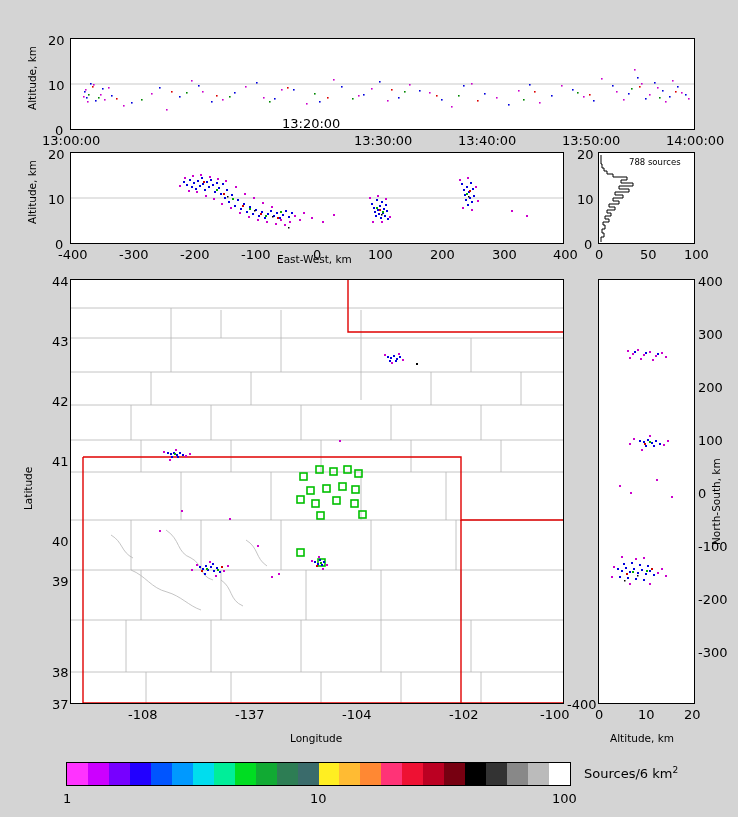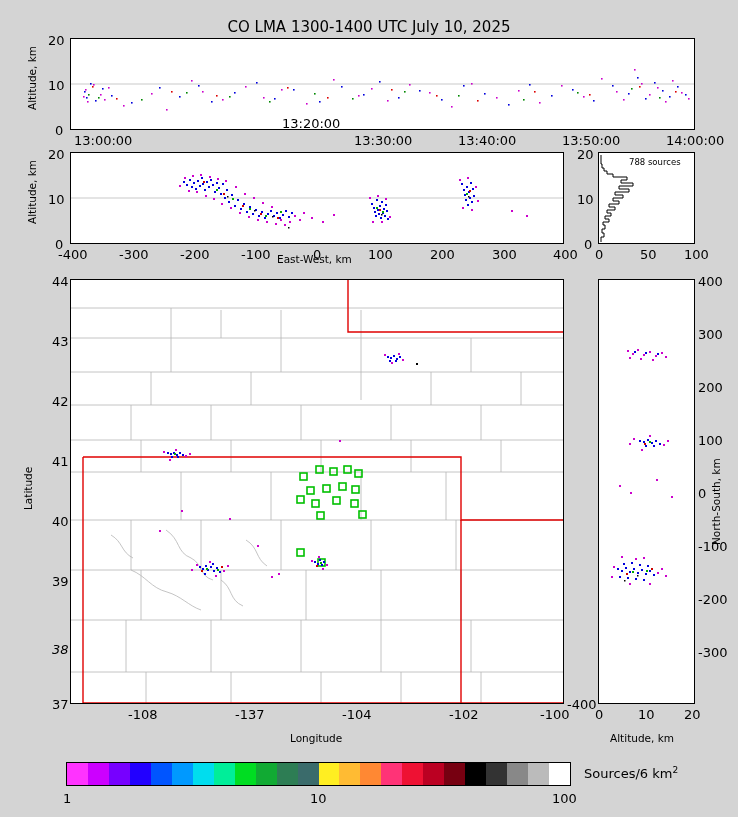--- a/index.html
+++ b/index.html
@@ -77,21 +77,20 @@
     color: #000;
     margin-left: 11px;
   }
   svg { display:block; }
 </style>
 </head>
 <body>
 
 <div id="root">
 
-  <div class="title">CO LMA 1300-1400 UTC July 10, 2025</div>
 
   <div class="panel" style="left:70px; top:38px; width:625px; height:92px;">
     <svg width="623" height="90" viewBox="0 0 623 90">
       <line x1="0" y1="45" x2="623" y2="45" stroke="#c9c9c9" stroke-width="1"></line>
       <g fill="#cc00cc">
         <rect x="12" y="57" width="1.6" height="1.6"></rect>
           <rect x="14" y="50" width="1.6" height="1.6"></rect>
         <rect x="16" y="62" width="1.6" height="1.6"></rect>
           <rect x="22" y="45" width="1.6" height="1.6"></rect>
         <rect x="29" y="55" width="1.6" height="1.6"></rect>
@@ -202,21 +201,21 @@
         <rect x="518" y="55" width="1.6" height="1.6"></rect>
           <rect x="568" y="47" width="1.6" height="1.6"></rect>
         <rect x="604" y="52" width="1.6" height="1.6"></rect>
       </g>
     </svg>
   </div>
   <div class="axlabel vert" style="left:26px; top:110px;">Altitude, km</div>
   <div class="tick" style="left:48px; top:33px;">20</div>
   <div class="tick" style="left:48px; top:78px;">10</div>
   <div class="tick" style="left:55px; top:123px;">0</div>
-  <div class="tick" style="left:42px; top:133px;margin-left:32px;">13:00:00</div>
+  <div class="tick" style="left:42px; top:133px;">13:00:00</div>
   <div class="tick" style="left:146px; top:149px;">13:10:00</div>
   <div class="tick" style="left:250px; top:116px;margin-left:32px;">13:20:00</div>
   <div class="tick" style="left:354px; top:133px;">13:30:00</div>
   <div class="tick" style="left:458px; top:133px;">13:40:00</div>
   <div class="tick" style="left:562px; top:133px;">13:50:00</div>
   <div class="tick" style="left:666px; top:133px;">14:00:00</div>
 
   <div class="panel" style="left:70px; top:152px; width:494px; height:92px;">
     <svg width="492" height="90" viewBox="0 0 492 90">
       <line x1="0" y1="45" x2="492" y2="45" stroke="#c9c9c9" stroke-width="1"></line>
@@ -596,23 +595,23 @@
           <rect x="268" y="160" width="2" height="2"></rect>
         </g>
       </g>
     </svg>
   </div>
   <div class="axlabel vert" style="left:22px; top:510px;">Latitude</div>
   <div class="tick" style="left:52px; top:274px;">44</div>
   <div class="tick" style="left:52px; top:334px;">43</div>
   <div class="tick" style="left:52px; top:394px;">42</div>
   <div class="tick" style="left:52px; top:454px;">41</div>
-  <div class="tick" style="left:52px; top:514px;text-align:center;">40</div>
+  <div class="tick" style="left:52px; top:534px;text-align:center;">40</div>
   <div class="tick" style="left:52px; top:574px;">39</div>
-  <div class="tick" style="left:52px; top:642px;font-style:italic;">38</div>
+  <div class="tick" style="left:52px; top:665px;">38</div>
   <div class="tick" style="left:52px; top:697px;">37</div>
   <div class="tick" style="left:128px; top:707px;">-108</div>
   <div class="tick" style="left:235px; top:707px;">-137</div>
   <div class="tick" style="left:342px; top:707px;">-104</div>
   <div class="tick" style="left:449px; top:707px;">-102</div>
   <div class="tick" style="left:540px; top:707px;">-100</div>
   <div class="axlabel" style="left:290px; top:732px;text-align:right;">Longitude</div>
 
   <div class="panel" style="left:598px; top:279px; width:97px; height:425px;">
     <svg width="95" height="423" viewBox="0 0 95 423">

